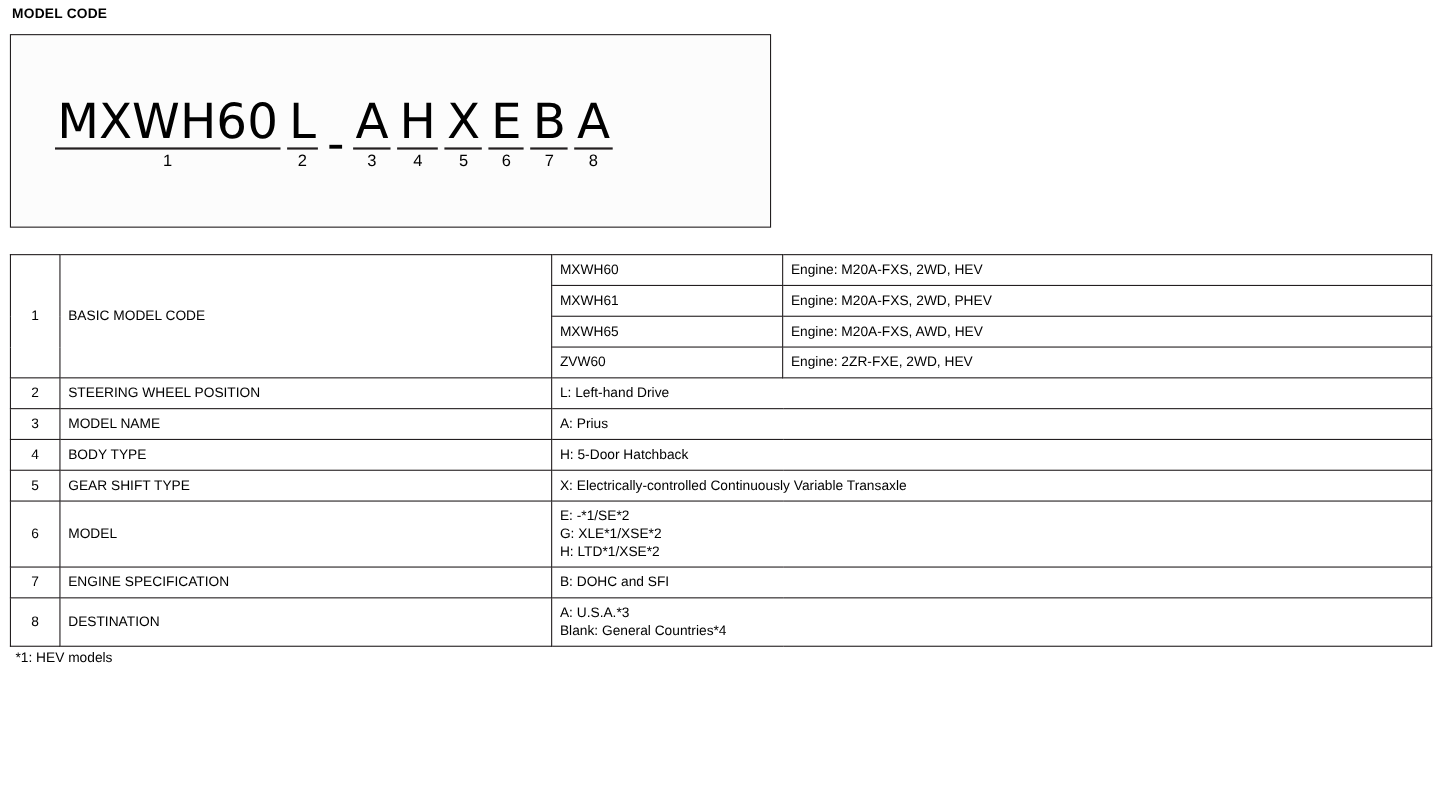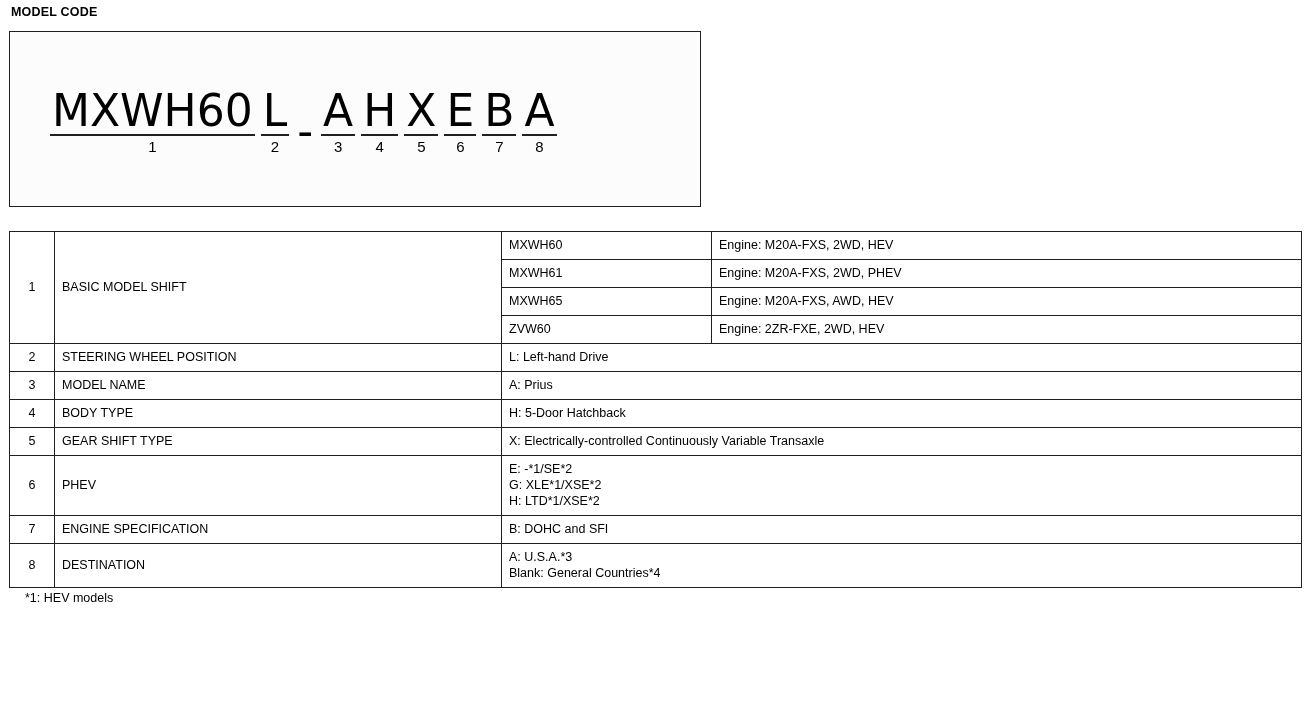--- a/index.html
+++ b/index.html
@@ -114,21 +114,21 @@
     width: auto;
     margin-left: 24px;
   }
   .multiline {
     white-space: pre-line;
     line-height: 17px;
   }
   
   .footnotes {
     position: absolute;
-    left: 19px;
+    left: 8px;
     top: 583px;
     width: 1293px;
   }
   .footnote {
     font-size: 12.5px;
     line-height: 16px;
     padding: 7px 6px 6px 6px;
     border-bottom: 1px solid #ffffff;
   }
 </style>
@@ -177,21 +177,21 @@
         <div class="code-char">A</div>
         <div class="code-idx">8</div>
       </div>
     </div>
   </div>
 
   <table class="spec">
     <tbody>
       <tr>
         <td class="num" rowspan="4">1</td>
-        <td class="label" rowspan="4">BASIC MODEL SHIFT</td>
+        <td class="label" rowspan="4">BASIC MODEL CODE</td>
         <td class="val-short">MXWH60</td>
         <td class="val-rest">Engine: M20A-FXS, 2WD, HEV</td>
       </tr>
       <tr>
         <td class="val-short">MXWH61</td>
         <td class="val-rest">Engine: M20A-FXS, 2WD, PHEV</td>
       </tr>
       <tr>
         <td class="val-short">MXWH65</td>
         <td class="val-rest">Engine: M20A-FXS, AWD, HEV</td>
@@ -216,21 +216,21 @@
         <td class="label">BODY TYPE</td>
         <td colspan="2">H: 5-Door Hatchback</td>
       </tr>
       <tr>
         <td class="num">5</td>
         <td class="label">GEAR SHIFT TYPE</td>
         <td colspan="2">X: Electrically-controlled Continuously Variable Transaxle</td>
       </tr>
       <tr>
         <td class="num">6</td>
-        <td class="label">PHEV</td>
+        <td class="label">MODEL</td>
         <td colspan="2" class="multiline">E: -*1/SE*2
 G: XLE*1/XSE*2
 H: LTD*1/XSE*2</td>
       </tr>
       <tr>
         <td class="num">7</td>
         <td class="label">ENGINE SPECIFICATION</td>
         <td colspan="2">B: DOHC and SFI</td>
       </tr>
       <tr>

